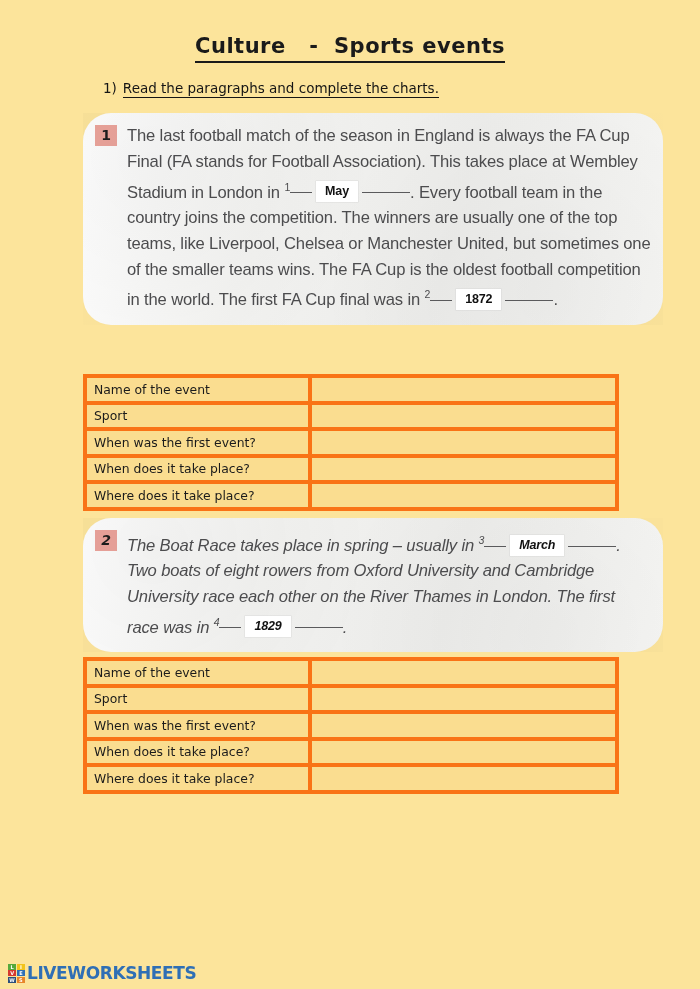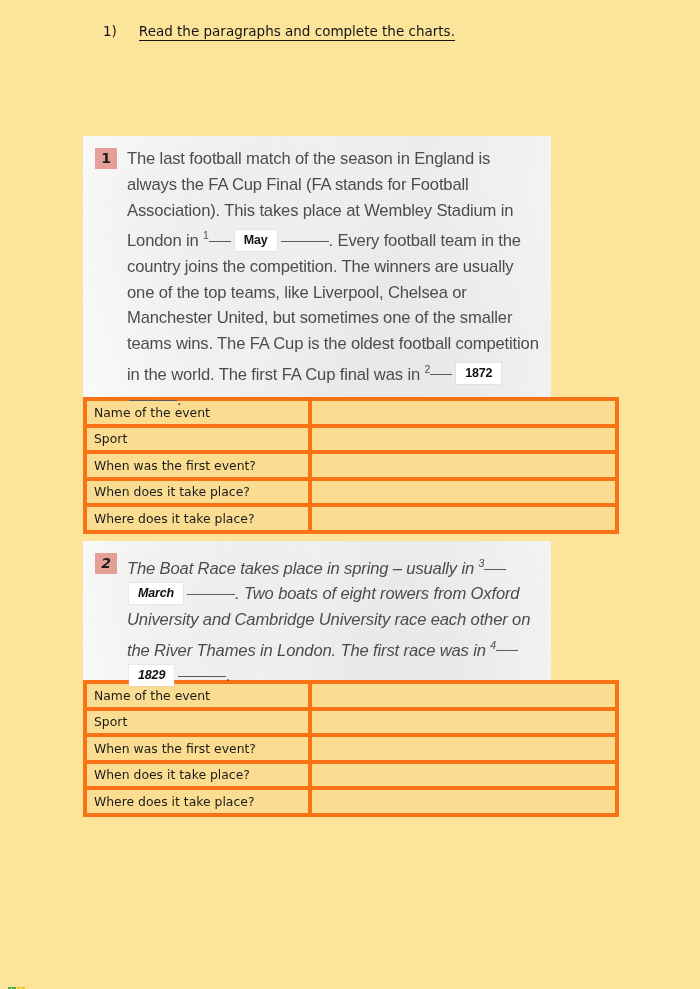--- a/index.html
+++ b/index.html
@@ -48,33 +48,33 @@
     display: flex;
     align-items: baseline;
     gap: 6px;
   }
   .instruction .num {
     white-space: pre;
   }
   .instruction .txt {
     border-bottom: 1.5px solid #151515;
     padding-bottom: 1px;
-    margin-left: 16px;
   }
 
   
   .para-block {
     position: absolute;
     left: 83px;
-    width: 468px;
+    width: 580px;
     background: #f3f3f1;
     background-image:
       linear-gradient(105deg, #ffffff 0%, #f2f2f0 32%, #ececea 63%, #f6f6f4 100%);
     box-sizing: border-box;
     padding: 10px 12px 12px 12px;
+    border-radius: 28px;
   }
   .para-block::after {
     content: "";
     position: absolute;
     left: 0; top: 0; right: 0; bottom: 0;
     background:
       radial-gradient(circle at 12% 22%, rgba(0,0,0,0.035) 0%, rgba(0,0,0,0) 42%),
       radial-gradient(circle at 80% 85%, rgba(0,0,0,0.030) 0%, rgba(0,0,0,0) 46%);
     pointer-events: none;
   }
@@ -208,20 +208,23 @@
     font-size: 17px;
     letter-spacing: -0.4px;
     color: #2f6fb5;
   }
 </style>
 </head>
 <body>
 
 <div class="page">
 
+  <div class="title">
+    <span class="t-underline">Culture   -  Sports events</span>
+  </div>
 
   <div class="instruction">
     <span class="num">1)</span>
     <span class="txt">Read the paragraphs and complete the charts.</span>
   </div>
 
   <div class="para-block" style="top:113px;">
     <div class="para-row">
       <div class="badge">1</div>
       <div class="para-text"><span>The last football match of the season in England is always the FA Cup Final (FA stands for Football Association). This takes place at Wembley Stadium in London in</span> <span class="sup">1</span><span class="rule-s"></span><span class="answer">May</span><span class="rule-l"></span><span>. Every football team in the country joins the competition. The winners are usually one of the top teams, like Liverpool, Chelsea or Manchester United, but sometimes one of the smaller teams wins. The FA Cup is the oldest football competition in the world. The first FA Cup final was in</span> <span class="sup">2</span><span class="rule-s"></span><span class="answer">1872</span><span class="rule-l"></span><span>.</span></div>

